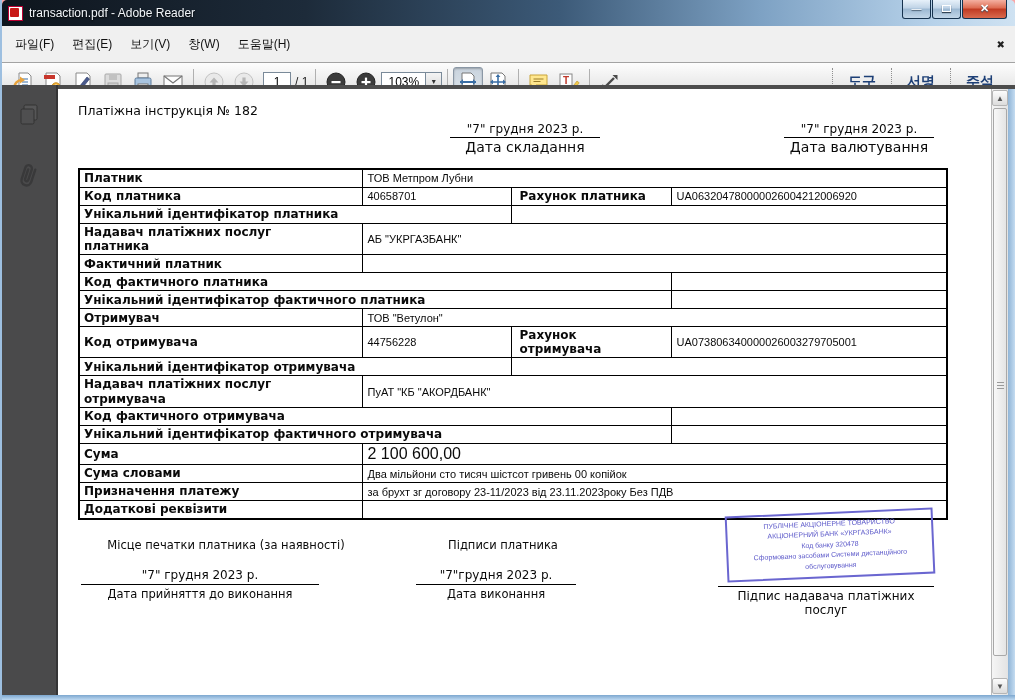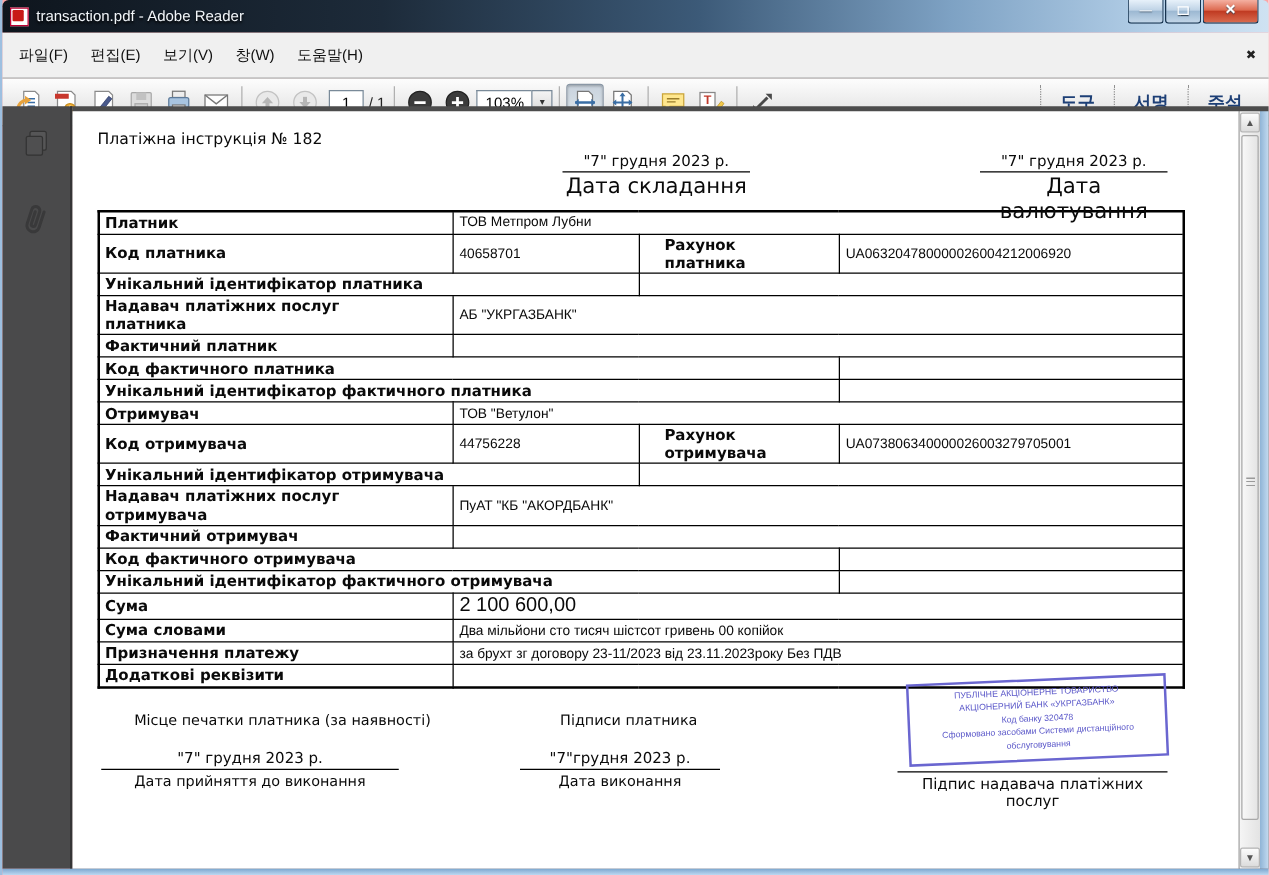--- a/index.html
+++ b/index.html
@@ -62,29 +62,29 @@
   .sgrip { position:absolute; left:3px; top:50%; width:7px; height:8px;
     background:repeating-linear-gradient(#9a9a9a 0 1px, transparent 1px 3px); }
   .rightglass { width:7px; background:linear-gradient(to right,#8fb4d6,#c4dcf1); }
   .bottomglass { position:absolute; left:0; right:0; bottom:0; height:5px; background:linear-gradient(#7da7cf,#bcd8f1); }
 
   
   .doc-title { font-size:12.5px; margin-bottom:4px; }
   .datehead { position:relative; height:46px; }
   .dblock { position:absolute; width:150px; text-align:center; }
   .dblock .d { font-size:12px; padding-bottom:1px; border-bottom:1.5px solid #000; }
-  .dblock .l { font-size:17px; padding-top:1px; }
+  .dblock .l { font-size:14px; padding-top:1px; }
   .dblock.one { left:372px; } .dblock.two { left:706px; }
 
   table.pay { border-collapse:collapse; width:868px; table-layout:fixed; }
   table.pay, table.pay td { border:1.5px solid #000; }
   table.pay { border-width:2px; }
   td.lbl { font-weight:bold; font-size:12px; padding:1px 4px; height:18px; line-height:1.2; }
   td.val { font-family:"Liberation Sans",sans-serif; font-size:11px; padding:1px 5px; }
-  td.sub { font-weight:bold; font-size:12px; padding:1px 20px; }
+  td.sub { font-weight:bold; font-size:12px; padding:1px 8px; }
   td.val.sum { font-weight:normal; font-size:16px; }
   .wrapnarrow { display:block; max-width:200px; }
 
   .pfooter { position:relative; height:150px; margin-top:4px; font-size:11.5px; }
   .flabel { position:absolute; text-align:center; }
   .fdate { position:absolute; text-align:center; }
   .fdate .d { font-size:12px; padding-bottom:2px; border-bottom:1.5px solid #000; }
   .fdate .l { font-size:11.5px; padding-top:2px; }
   .stamp { position:absolute; left:648px; top:-12px; width:208px; height:66px;
     border:2px solid #6a66d0; transform:rotate(-2.5deg); color:#5b58c9;
@@ -330,24 +330,20 @@
                 <td class="lbl" colspan="2">Унікальний ідентифікатор отримувача</td>
                 <td class="val" colspan="2"></td>
               </tr>
           <tr>
                 <td class="lbl">
                   <span class="wrapnarrow">Надавач платіжних послуг отримувача</span>
                 </td>
                 <td class="val" colspan="3">ПуАТ "КБ "АКОРДБАНК"</td>
               </tr>
           <tr>
-                <td class="lbl">Фактичний отримувач</td>
-                <td class="val" colspan="3"></td>
-              </tr>
-          <tr>
                 <td class="lbl" colspan="3">Код фактичного отримувача</td>
                 <td class="val"></td>
               </tr>
           <tr>
                 <td class="lbl" colspan="3">Унікальний ідентифікатор фактичного отримувача</td>
                 <td class="val"></td>
               </tr>
           <tr>
                 <td class="lbl">Сума</td>
                 <td class="val sum" colspan="3">2 100 600,00</td>

